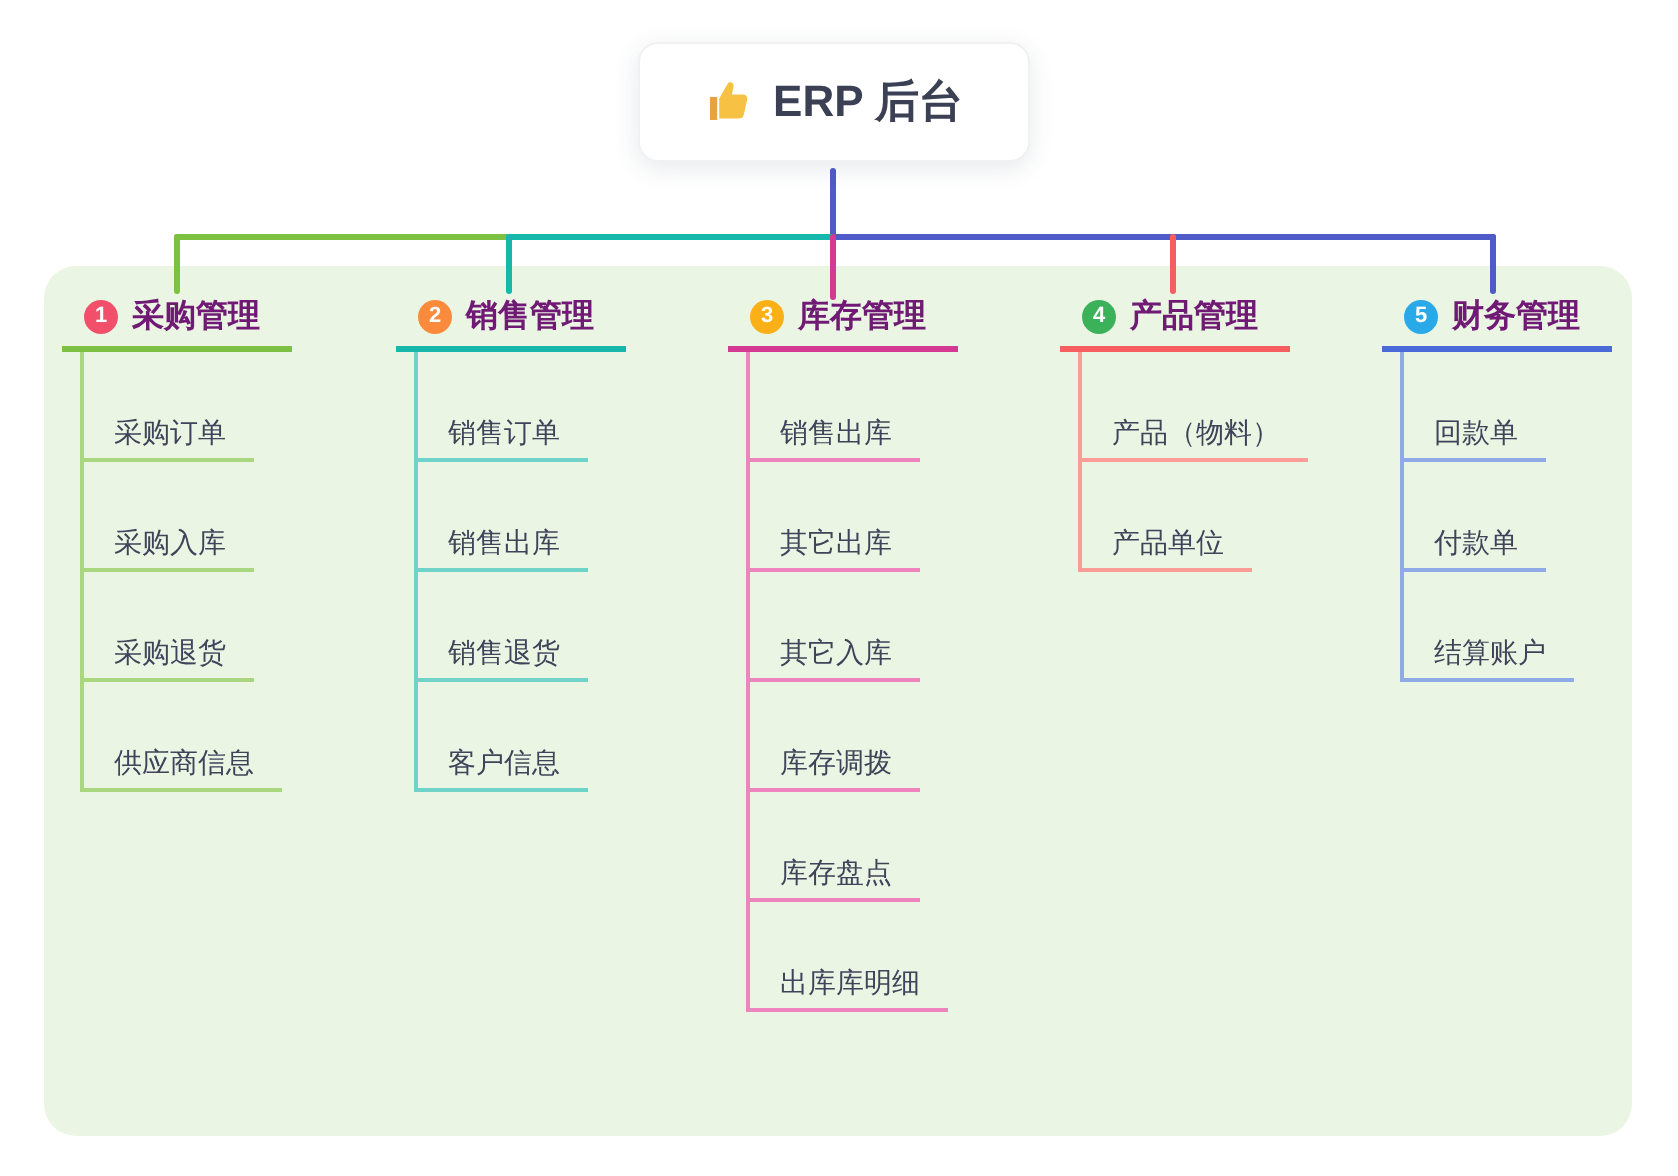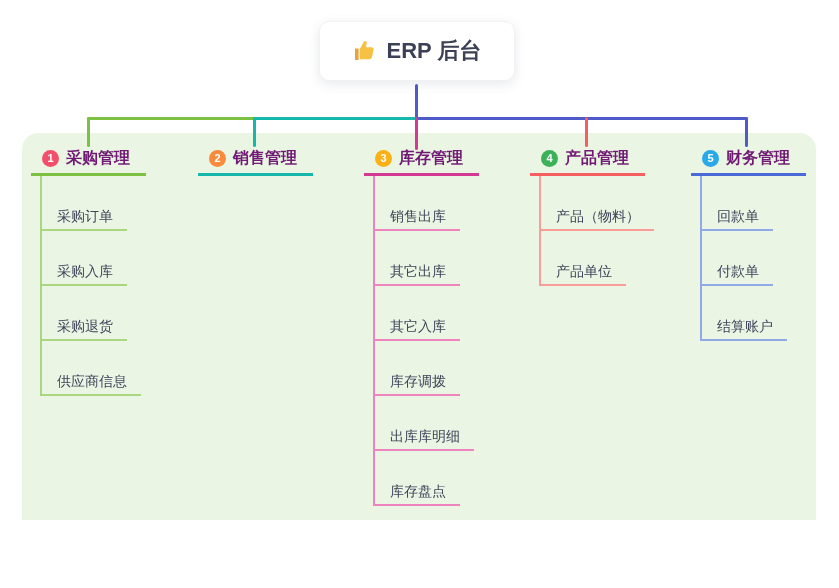--- a/index.html
+++ b/index.html
@@ -1,17 +1,17 @@
 <!DOCTYPE html>
 <html><head>
 <meta charset="utf-8">
 <style>
   html,body { margin:0; padding:0; background:#fff; }
   .stage {
-    position:relative; width:839px; height:520px; background:#ffffff;
+    position:relative; width:839px; height:588px; background:#ffffff;
     font-family:"Liberation Sans", sans-serif; overflow:hidden;
   }
   
   .panel {
     position:absolute; left:22px; top:133px; width:794px; height:435px;
     background:#eaf6e3; border-radius:16px; z-index:0;
   }
   
   .c { position:absolute; z-index:1; border-radius:2px; }
   .c-root-v   { left:415px; top:84px;  width:3px;  height:34px; background:#4f5bc8; }
@@ -98,34 +98,40 @@
       <div class="child">采购退货</div>
       <div class="child">供应商信息</div>
     </div>
   </div>
 
   <div class="branch b2 p2" style="--line: #16b8ac; --lite: #6fd3ca; --badge: #fa8b3c;">
     <div class="branch-title">
       <span class="badge">2</span>
       <span class="btitle">销售管理</span>
     </div>
+    <div class="children">
+      <div class="child">销售订单</div>
+      <div class="child">销售出库</div>
+      <div class="child">销售退货</div>
+      <div class="child">客户信息</div>
+    </div>
   </div>
 
   <div class="branch b3 p3" style="--line: #d43a92; --lite: #ef83bd; --badge: #fbb017;">
     <div class="branch-title">
       <span class="badge">3</span>
       <span class="btitle">库存管理</span>
     </div>
     <div class="children">
       <div class="child">销售出库</div>
       <div class="child">其它出库</div>
       <div class="child">其它入库</div>
       <div class="child">库存调拨</div>
+      <div class="child">库存盘点</div>
       <div class="child">出库库明细</div>
-      <div class="child">库存盘点</div>
     </div>
   </div>
 
   <div class="branch b4 p4" style="--line: #f55f5f; --lite: #f99d96; --badge: #3bb259;">
     <div class="branch-title">
       <span class="badge">4</span>
       <span class="btitle">产品管理</span>
     </div>
     <div class="children">
       <div class="child">产品（物料）</div>

